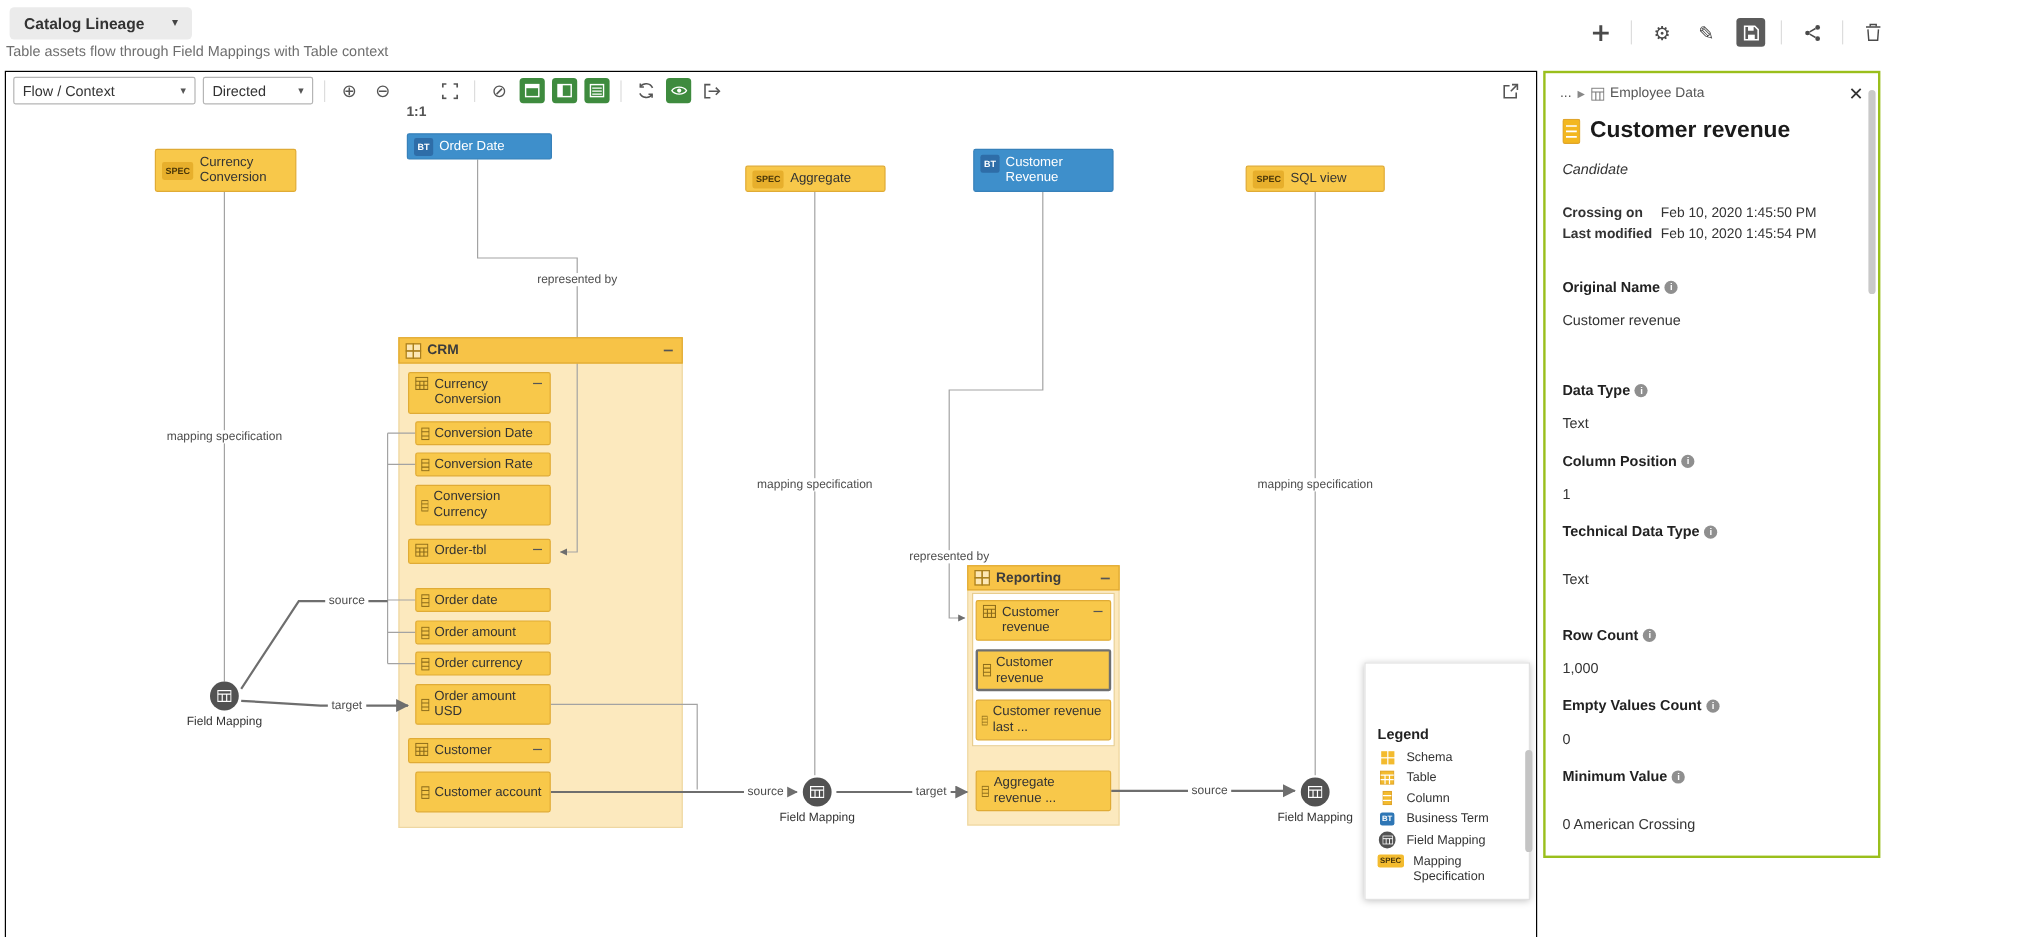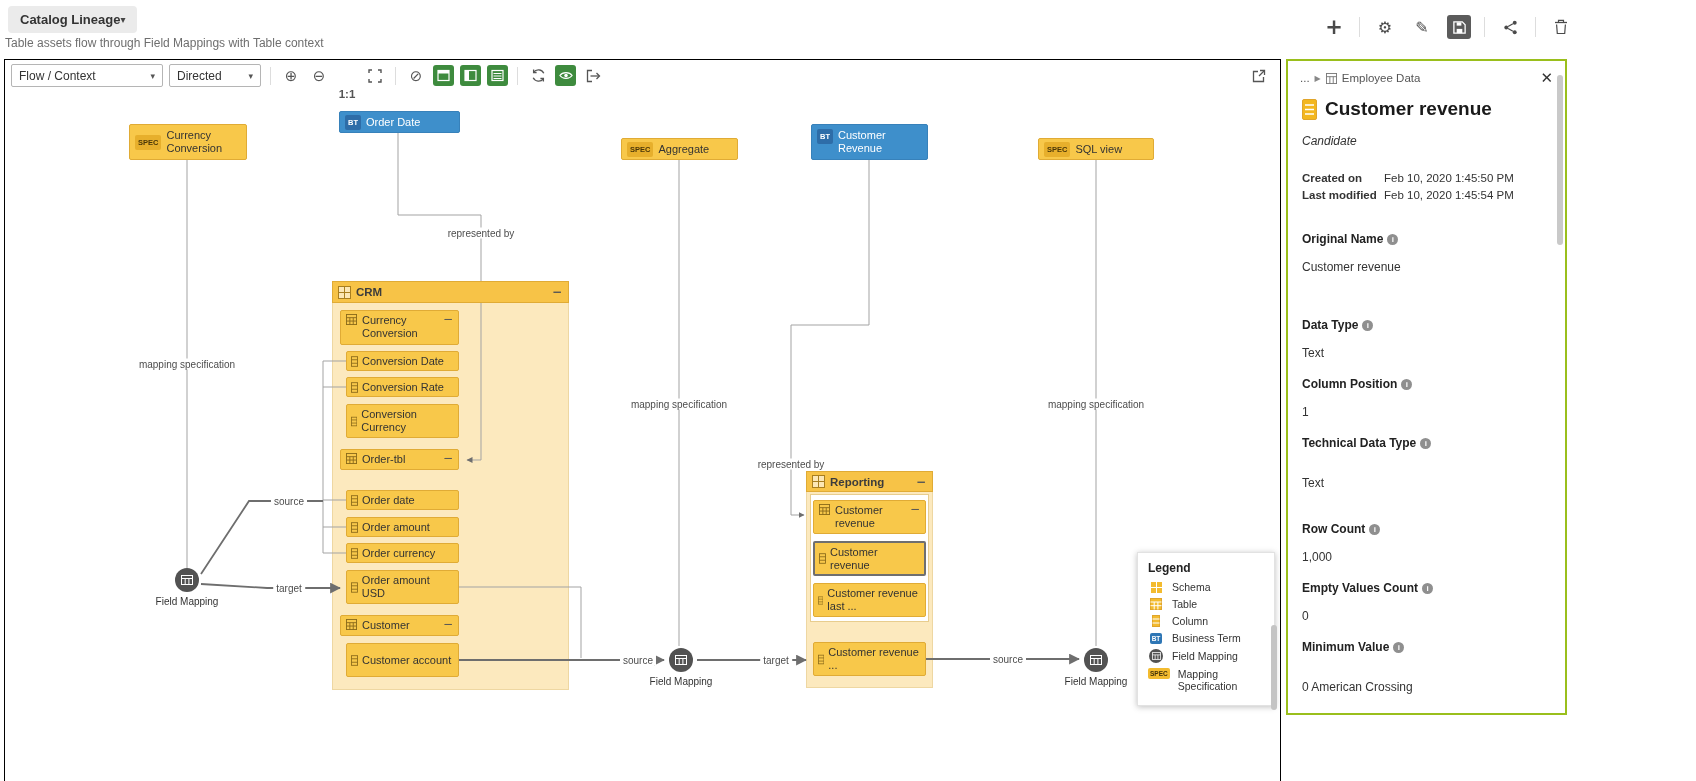--- a/index.html
+++ b/index.html
@@ -1,20 +1,20 @@
 <!DOCTYPE html>
 <html><head>
 <meta charset="utf-8">
 <style>
   *{margin:0;padding:0;box-sizing:border-box;}
   html,body{width:1696px;height:781px;background:#fff;font-family:"Liberation Sans",sans-serif;overflow:hidden;position:relative;color:#333;}
   .ico{font-family:"DejaVu Sans",sans-serif;}
 
   
-  .app-title-btn{position:absolute;left:8px;top:6px;background:#ebebeb;border-radius:4px;padding:6px 12px;font-size:13px;font-weight:bold;color:#333;display:flex;align-items:center;gap:0;cursor:pointer;}
+  .app-title-btn{position:absolute;left:8px;top:6px;background:#ebebeb;border-radius:4px;padding:6px 12px;font-size:13px;font-weight:bold;color:#333;display:flex;align-items:center;gap:23px;cursor:pointer;}
   .app-title-btn .caret{font-size:10px;color:#444;}
   .subtitle{position:absolute;left:5px;top:36px;font-size:12px;color:#6e6e6e;}
   .top-icons{position:absolute;left:1322px;top:10px;height:34px;display:flex;align-items:center;gap:13px;}
   .tool-ic{width:24px;height:24px;display:flex;align-items:center;justify-content:center;font-size:16px;color:#4a4a4a;cursor:pointer;}
   .tool-ic.plus{font-size:21px;font-weight:bold;}
   .tool-ic.sel{background:#5b5b5b;border-radius:3px;}
   .vdiv{width:1px;height:20px;background:#ddd;}
 
   
   .canvas{position:absolute;left:4px;top:59px;width:1277px;height:752px;border:1px solid #000000;background:#fff;}
@@ -48,21 +48,21 @@
   .col.selected{border:2px solid #6f6f6f;}
   .inner-white{position:absolute;background:#fff;border:1px solid #e8cd8e;z-index:8;}
 
   .fm{position:absolute;width:24px;height:24px;border-radius:50%;background:#525252;display:flex;align-items:center;justify-content:center;z-index:12;cursor:pointer;}
   .fml{position:absolute;transform:translateX(-50%);font-size:10px;color:#333;background:#fff;padding:0 2px;z-index:12;white-space:nowrap;}
 
   .el{position:absolute;transform:translate(-50%,-50%);font-size:10px;color:#4d4d4d;background:#fff;padding:0 3px;z-index:15;white-space:nowrap;}
 
   
   .legend{position:absolute;left:1132px;top:492px;width:138px;background:#fff;border:1px solid #e2e2e2;box-shadow:0 1px 6px rgba(0,0,0,.25);padding:8px 10px;z-index:20;}
-  .legend-title{font-size:12px;font-weight:bold;margin-bottom:6px;color:#222;}
+  .legend-title{font-size:12px;font-weight:bold;margin-bottom:6px;color:#222;margin-top:44px;}
   .lg-item{display:flex;align-items:center;gap:8px;margin:5px 0;font-size:10.5px;color:#333;}
   .lg-ic{flex:0 0 16px;display:flex;justify-content:center;align-items:center;}
   .chip{font-size:6.5px;font-weight:bold;padding:2px 2px;border-radius:2px;}
   .chip.btc{background:#2e76b5;color:#fff;}
   .chip.specc{background:#f3bb2f;color:#43320a;}
   .fm-chip{width:14px;height:14px;border-radius:50%;background:#525252;display:flex;align-items:center;justify-content:center;}
   .sch{display:grid;grid-template-columns:5px 5px;grid-auto-rows:5px;gap:1px;}
   .sch i{background:#f3bb2f;}
   .sch.onyellow i{background:rgba(255,255,255,.6);outline:1px solid #a97f1f;}
 
@@ -375,21 +375,21 @@
         <rect x="0.5" y="0.5" width="7" height="11" fill="none" stroke="#8a6a1a"></rect>
         <path d="M0.5,4 H7.5 M0.5,8 H7.5" stroke="#8a6a1a"></path>
       </svg>
     <span class="lbl">Customer revenue last ...</span>
   </div>
   <div class="col" style="left:808px;top:582px;width:113px;height:34px">
     <svg width="7" height="11" viewBox="0 0 8 12">
         <rect x="0.5" y="0.5" width="7" height="11" fill="none" stroke="#8a6a1a"></rect>
         <path d="M0.5,4 H7.5 M0.5,8 H7.5" stroke="#8a6a1a"></path>
       </svg>
-    <span class="lbl">Customer revenue ...</span>
+    <span class="lbl">Aggregate revenue ...</span>
   </div>
 
   <div class="fm" style="left:170px;top:508px">
     <svg width="12" height="10" viewBox="0 0 12 10">
         <rect x="0.5" y="0.5" width="11" height="9" fill="none" stroke="#fff"></rect>
         <path d="M0.5,3.5 H11.5 M4.2,3.5 V9.5 M7.9,3.5 V9.5" stroke="#fff" fill="none"></path>
       </svg>
   </div>
   <div class="fml" style="left:182px;top:536px">Field Mapping</div>
   <div class="fm" style="left:664px;top:588px">
@@ -495,21 +495,21 @@
     <svg width="15" height="21" viewBox="0 0 15 21">
         <rect x="0.5" y="0.5" width="14" height="20" rx="1.5" fill="#f3b71f" stroke="#e0a52b"></rect>
         <path d="M3,6 H12 M3,10.5 H12 M3,15 H12" stroke="#fff" stroke-width="1.4"></path>
       </svg>
     <span class="p-title">Customer revenue</span>
   </div>
   <div class="p-status">Candidate</div>
 
   <div class="p-meta">
     <div class="p-meta-row">
-      <span class="ml">Created on</span>
+      <span class="ml">Crossing on</span>
       <span>Feb 10, 2020 1:45:50 PM</span>
     </div>
     <div class="p-meta-row">
       <span class="ml">Last modified</span>
       <span>Feb 10, 2020 1:45:54 PM</span>
     </div>
   </div>
 
   <div class="p-attrs">
     <div class="attr" style="margin-bottom:44px">

